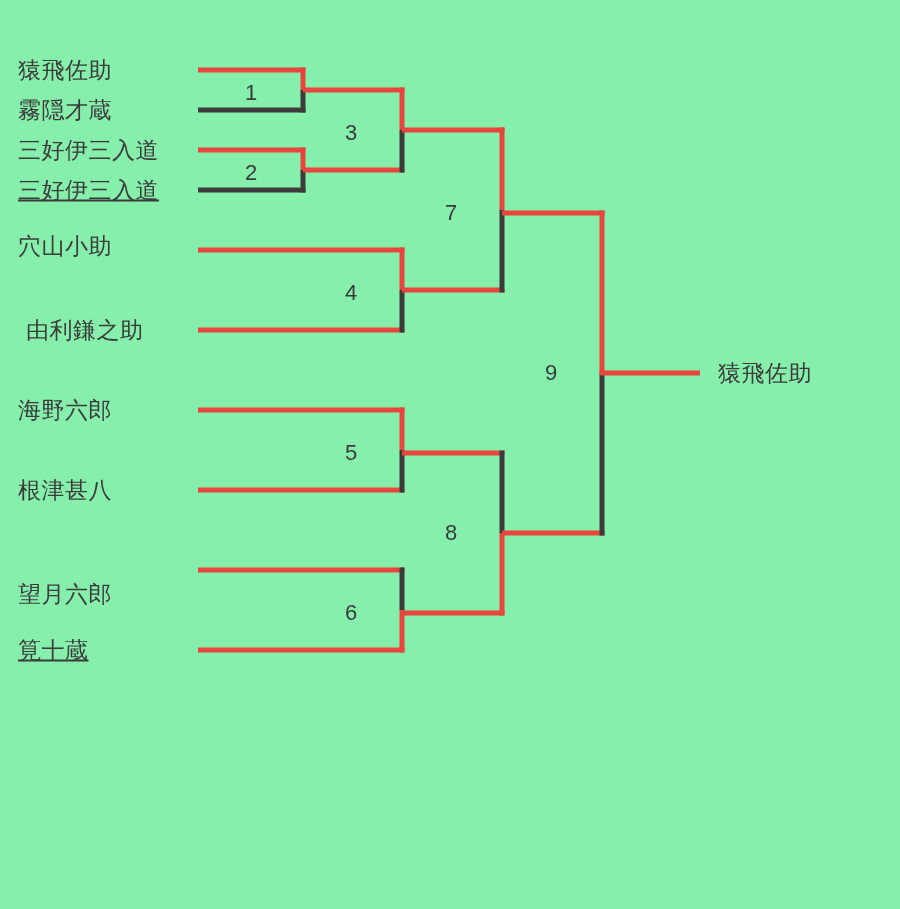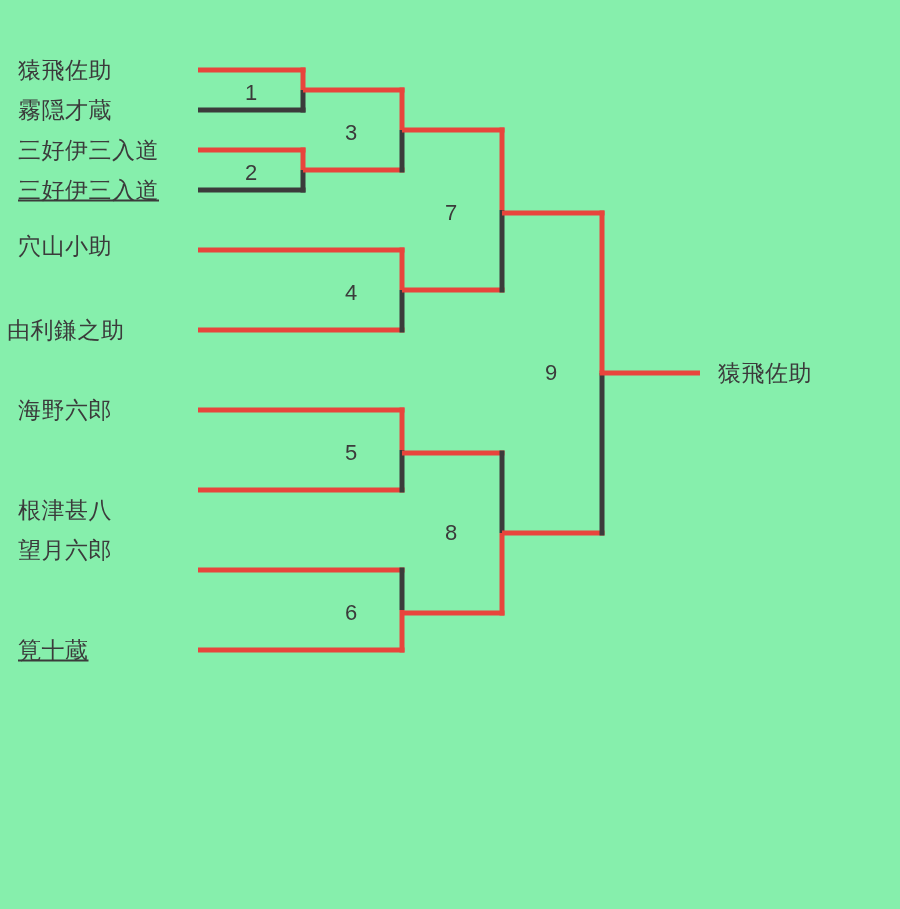--- a/index.html
+++ b/index.html
@@ -102,24 +102,24 @@
         <line x1="599.5" y1="373" x2="700" y2="373" stroke="#e8453c" stroke-width="5" stroke-linecap="butt"></line>
       </g>
   </svg>
 
   <div id="competitor-layer">
       <div class="competitor-label" style="left: 18px; top: 70px;">猿飛佐助</div>
       <div class="competitor-label" style="left: 18px; top: 110px;">霧隠才蔵</div>
       <div class="competitor-label" style="left: 18px; top: 150px;">三好伊三入道</div>
       <div class="competitor-label" style="left: 18px; top: 190px; text-decoration: underline;">三好伊三入道</div>
       <div class="competitor-label" style="left: 18px; top: 240px; margin-top: 6px;">穴山小助</div>
-      <div class="competitor-label" style="left: 7px; top: 330px;">由利鎌之助</div>
+      <div class="competitor-label" style="left: 26px; top: 330px;">由利鎌之助</div>
       <div class="competitor-label" style="left: 18px; top: 410px;">海野六郎</div>
-      <div class="competitor-label" style="left: 18px; top: 510px;">根津甚八</div>
-      <div class="competitor-label" style="left: 18px; top: 550px;">望月六郎</div>
+      <div class="competitor-label" style="left: 18px; top: 490px;">根津甚八</div>
+      <div class="competitor-label" style="left: 18px; top: 594px;">望月六郎</div>
       <div class="competitor-label" style="left: 18px; top: 650px; text-decoration: underline;">筧十蔵</div>
     </div>
   <div id="match-number-layer">
       <div class="match-number" style="left: 251px; top: 93px;">1</div>
       <div class="match-number" style="left: 251px; top: 173px;">2</div>
       <div class="match-number" style="left: 351px; top: 133px;">3</div>
       <div class="match-number" style="left: 351px; top: 293px;">4</div>
       <div class="match-number" style="left: 351px; top: 453px;">5</div>
       <div class="match-number" style="left: 351px; top: 613px;">6</div>
       <div class="match-number" style="left: 451px; top: 213px;">7</div>

